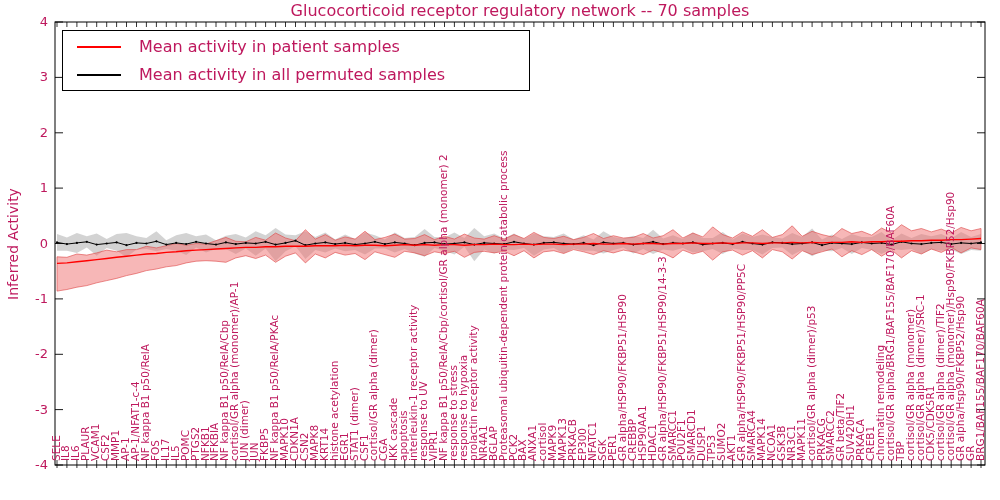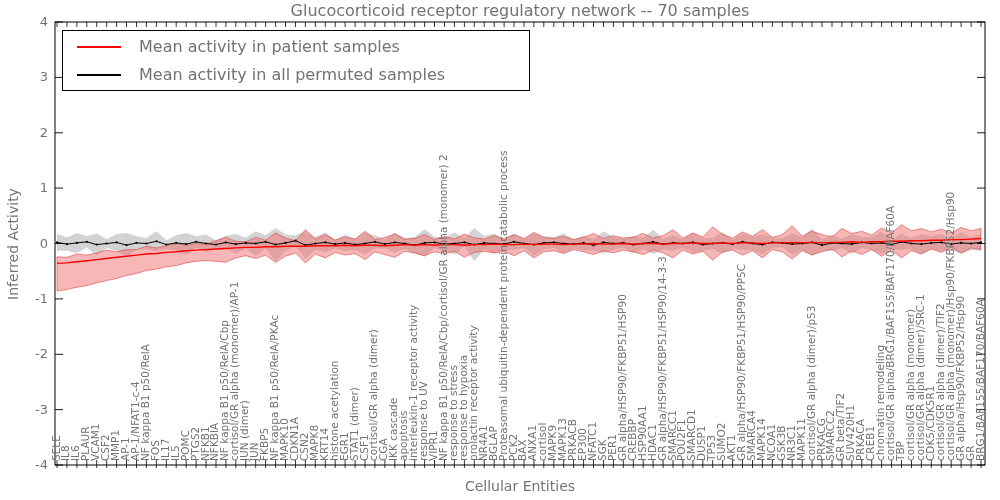--- a/index.html
+++ b/index.html
@@ -1,17 +1,17 @@
 <!DOCTYPE html>
 <html><head>
 <meta charset="utf-8">
 <style>
   html,body{margin:0;padding:0;background:#fff;}
   #figure{position:relative;width:1000px;height:500px;background:#ffffff;overflow:hidden;
-          font-family:"DejaVu Sans","Liberation Sans",sans-serif;color:#737373;}
+          font-family:"DejaVu Sans","Liberation Sans",sans-serif;color:#be185d;}
   #chart-svg{position:absolute;left:0;top:0;}
   .title{position:absolute;left:55px;top:1px;width:930px;text-align:center;font-size:16px;}
   .xlabel{position:absolute;left:55px;top:478px;width:930px;text-align:center;font-size:14px;}
   .ylabel{position:absolute;left:-52px;top:236px;width:130px;text-align:center;font-size:14px;
           transform:rotate(-90deg);}
   .ytick{position:absolute;left:2px;width:46px;text-align:right;font-size:13px;}
   .xtick{position:absolute;font-size:10.5px;line-height:11px;white-space:nowrap;
          transform:rotate(-90deg);transform-origin:0 0;}
   .legend{position:absolute;left:62px;top:30px;width:452px;border:1px solid #000;background:#fff;
           padding:6px 0 6px 14px;display:flex;flex-direction:column;gap:9px;}
@@ -324,21 +324,20 @@
       <line x1="977" y1="298.9" x2="985" y2="298.9" stroke="#000" stroke-width="0.9"></line>
       <line x1="55" y1="354.3" x2="63" y2="354.3" stroke="#000" stroke-width="0.9"></line>
       <line x1="977" y1="354.3" x2="985" y2="354.3" stroke="#000" stroke-width="0.9"></line>
       <line x1="55" y1="409.6" x2="63" y2="409.6" stroke="#000" stroke-width="0.9"></line>
       <line x1="977" y1="409.6" x2="985" y2="409.6" stroke="#000" stroke-width="0.9"></line>
       <line x1="55" y1="465.0" x2="63" y2="465.0" stroke="#000" stroke-width="0.9"></line>
       <line x1="977" y1="465.0" x2="985" y2="465.0" stroke="#000" stroke-width="0.9"></line>
     </svg>
   <div class="title">Glucocorticoid receptor regulatory network -- 70 samples</div>
   <div class="ylabel">Inferred Activity</div>
-  <div class="xlabel">Cellular Entities</div>
   <div id="yticks">
       <div class="ytick" style="top: 14px;">4</div>
       <div class="ytick" style="top: 69.375px;">3</div>
       <div class="ytick" style="top: 124.75px;">2</div>
       <div class="ytick" style="top: 180.125px;">1</div>
       <div class="ytick" style="top: 235.5px;">0</div>
       <div class="ytick" style="top: 290.875px;">-1</div>
       <div class="ytick" style="top: 346.25px;">-2</div>
       <div class="ytick" style="top: 401.625px;">-3</div>
       <div class="ytick" style="top: 457px;">-4</div>

